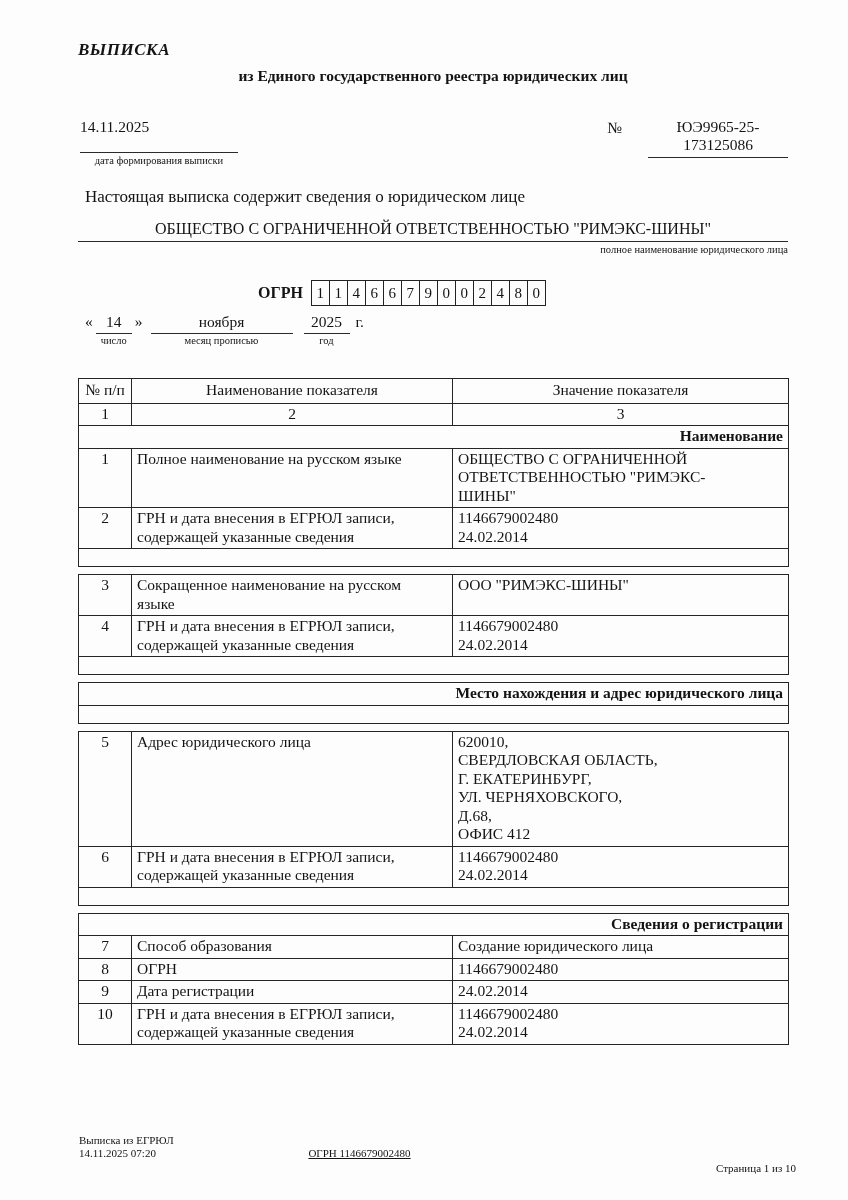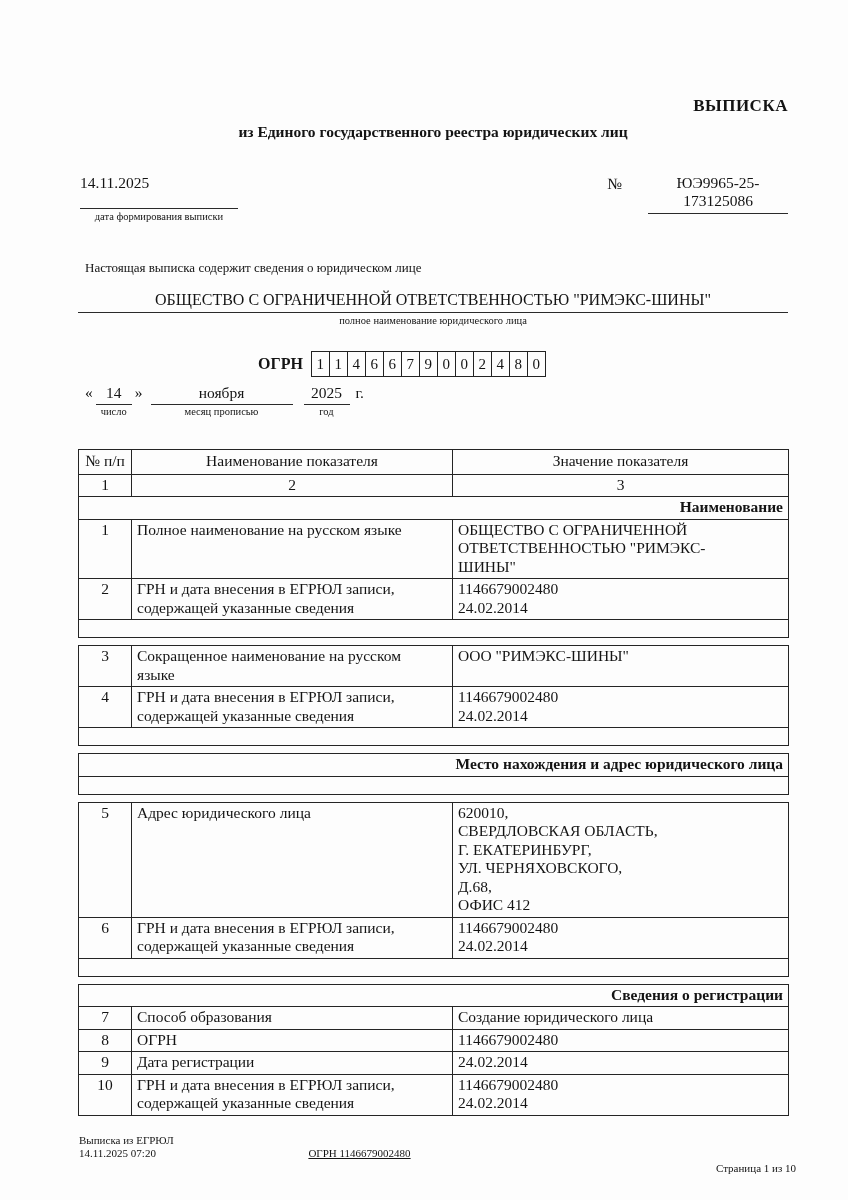--- a/index.html
+++ b/index.html
@@ -8,25 +8,26 @@
     position:relative;
     width:848px; height:1200px;
     background:#fdfdfd;
     color:#141414;
     font-family:"Liberation Serif","DejaVu Serif",serif;
     overflow:hidden;
   }
   .content { margin-left:78px; width:710px; }
 
   .doc-title {
-    padding-top:96px;
-    text-align:right;
+    padding-top:40px;
+    text-align:left;
     font-size:17px; font-weight:bold;
     line-height:20px;
     letter-spacing:.5px;
+    font-style:italic;
   }
   .doc-subtitle {
     margin-top:6px;
     text-align:center;
     font-size:15.5px; font-weight:bold;
     line-height:20px;
   }
 
   .fields-row {
     margin-top:32px;
@@ -47,31 +48,31 @@
   .field-right { margin-left:auto; display:flex; align-items:flex-start; }
   .number-sign { font-size:15.5px; line-height:18px; margin-right:26px; margin-top:1px; }
   .number-field { width:140px; }
   .number-field .field-value {
     text-align:center; font-size:15.5px; line-height:18px;
     white-space:pre-line;
     padding-bottom:3px;
     border-bottom:1px solid #2a2a2a;
   }
 
-  .statement { margin-top:36px; padding-left:7px; font-size:13px; line-height:18px; }
+  .statement { margin-top:21px; padding-left:7px; font-size:17px; line-height:18px; }
 
   .company-block { margin-top:14px; }
   .company-name {
     text-align:center;
     font-size:16px; line-height:18px;
     padding-bottom:3px;
     border-bottom:1px solid #2a2a2a;
   }
   .company-caption {
-    margin-top:2px; text-align:center;
+    margin-top:2px; text-align:right;
     font-size:10.5px; line-height:12px;
   }
 
   .ogrn-row { margin-top:24px; display:flex; align-items:center; margin-left:180px; }
   .ogrn-label { font-size:16px; font-weight:bold; margin-right:8px; }
   .ogrn-boxes { display:flex; }
   .ogrn-box {
     width:19px; height:26px;
     border:1px solid #222; margin-left:-1px;
     display:flex; align-items:center; justify-content:center;

